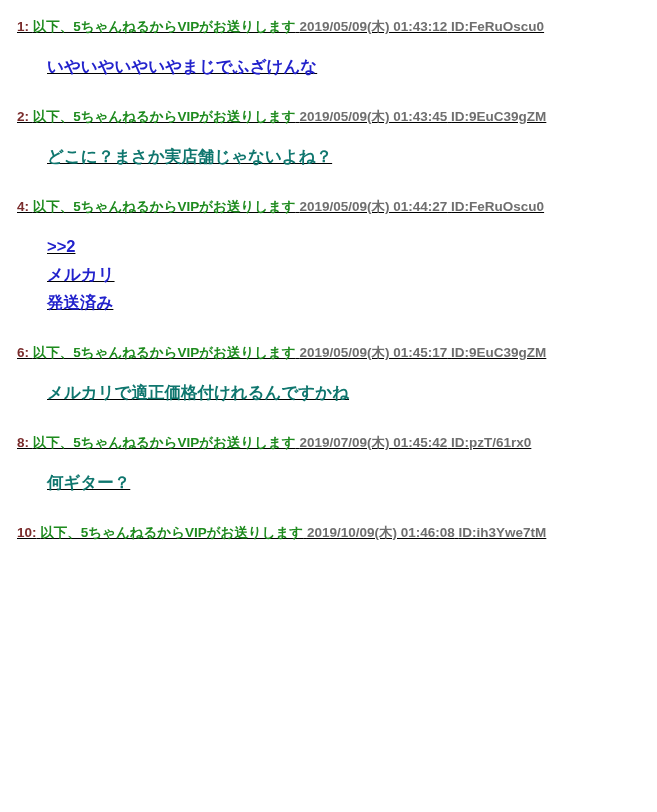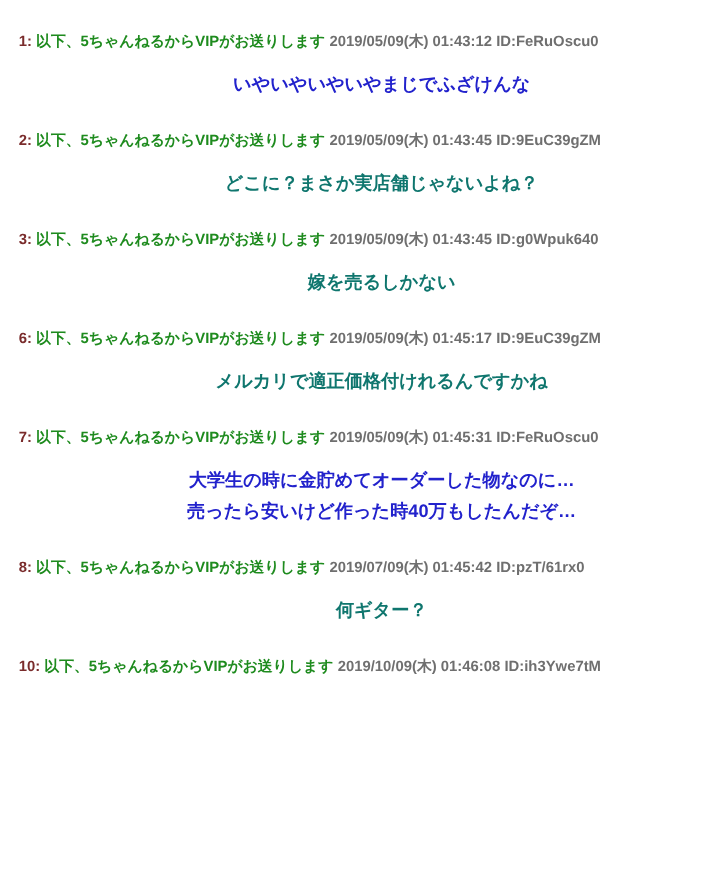--- a/index.html
+++ b/index.html
@@ -11,41 +11,41 @@
     width: 657px;
     height: 812px;
     overflow: hidden;
     font-family: "Liberation Sans", "DejaVu Sans", sans-serif;
     font-weight: bold;
   }
   .thread {
     padding: 18px 10px 0 17px;
   }
   .post {
-    margin: 11px 0 28px 0;
+    margin: 0 0 28px 0;
+    text-decoration: underline;
   }
   .post-header {
     font-size: 13.5px;
     line-height: 17px;
     white-space: nowrap;
   }
   .post-number {
     color: #7a2c2c;
   }
   .post-name {
     color: #1e8b1e;
   }
   .post-datetime, .post-id {
     color: #6f6f6f;
   }
   .post-body {
     margin: 17px 0 0 30px;
     font-size: 16.5px;
     line-height: 28px;
-    text-align: center;
   }
   .post-line.op {
     color: #2222cc;
   }
   .post-line.normal {
     color: #0f766e;
   }
   .post-line.anchor {
     color: #2222cc;
     cursor: pointer;
@@ -62,42 +62,37 @@
       </div>
   </div>
 
   <div class="post">
     <div class="post-header"><span class="post-number">2:</span> <span class="post-name">以下、5ちゃんねるからVIPがお送りします</span> <span class="post-datetime">2019/05/09(木) 01:43:45</span> <span class="post-id">ID:9EuC39gZM</span></div>
     <div class="post-body">
         <div class="post-line normal">どこに？まさか実店舗じゃないよね？</div>
       </div>
   </div>
 
-
   <div class="post">
-    <div class="post-header"><span class="post-number">3:</span> <span class="post-name">以下、5ちゃんねるからVIPがお送りします</span> <span class="post-datetime">2019/05/09(木) 01:43:45</span> <span class="post-id">ID:g0Wpuk640</span></div>
+    <div class="post-header"><span class="post-number">4:</span> <span class="post-name">以下、5ちゃんねるからVIPがお送りします</span> <span class="post-datetime">2019/05/09(木) 01:44:27</span> <span class="post-id">ID:FeRuOscu0</span></div>
     <div class="post-body">
-        <div class="post-line normal">嫁を売るしかない</div>
+        <div class="post-line op anchor">&gt;&gt;2</div>
+        <div class="post-line op">メルカリ</div>
+        <div class="post-line op">発送済み</div>
       </div>
   </div>
+
 
   <div class="post">
     <div class="post-header"><span class="post-number">6:</span> <span class="post-name">以下、5ちゃんねるからVIPがお送りします</span> <span class="post-datetime">2019/05/09(木) 01:45:17</span> <span class="post-id">ID:9EuC39gZM</span></div>
     <div class="post-body">
         <div class="post-line normal">メルカリで適正価格付けれるんですかね</div>
       </div>
   </div>
 
-  <div class="post">
-    <div class="post-header"><span class="post-number">7:</span> <span class="post-name">以下、5ちゃんねるからVIPがお送りします</span> <span class="post-datetime">2019/05/09(木) 01:45:31</span> <span class="post-id">ID:FeRuOscu0</span></div>
-    <div class="post-body">
-        <div class="post-line op">大学生の時に金貯めてオーダーした物なのに…</div>
-        <div class="post-line op">売ったら安いけど作った時40万もしたんだぞ…</div>
-      </div>
-  </div>
 
   <div class="post">
     <div class="post-header"><span class="post-number">8:</span> <span class="post-name">以下、5ちゃんねるからVIPがお送りします</span> <span class="post-datetime">2019/07/09(木) 01:45:42</span> <span class="post-id">ID:pzT/61rx0</span></div>
     <div class="post-body">
         <div class="post-line normal">何ギター？</div>
       </div>
   </div>
 
   <div class="post">
     <div class="post-header"><span class="post-number">10:</span> <span class="post-name">以下、5ちゃんねるからVIPがお送りします</span> <span class="post-datetime">2019/10/09(木) 01:46:08</span> <span class="post-id">ID:ih3Ywe7tM</span></div>

